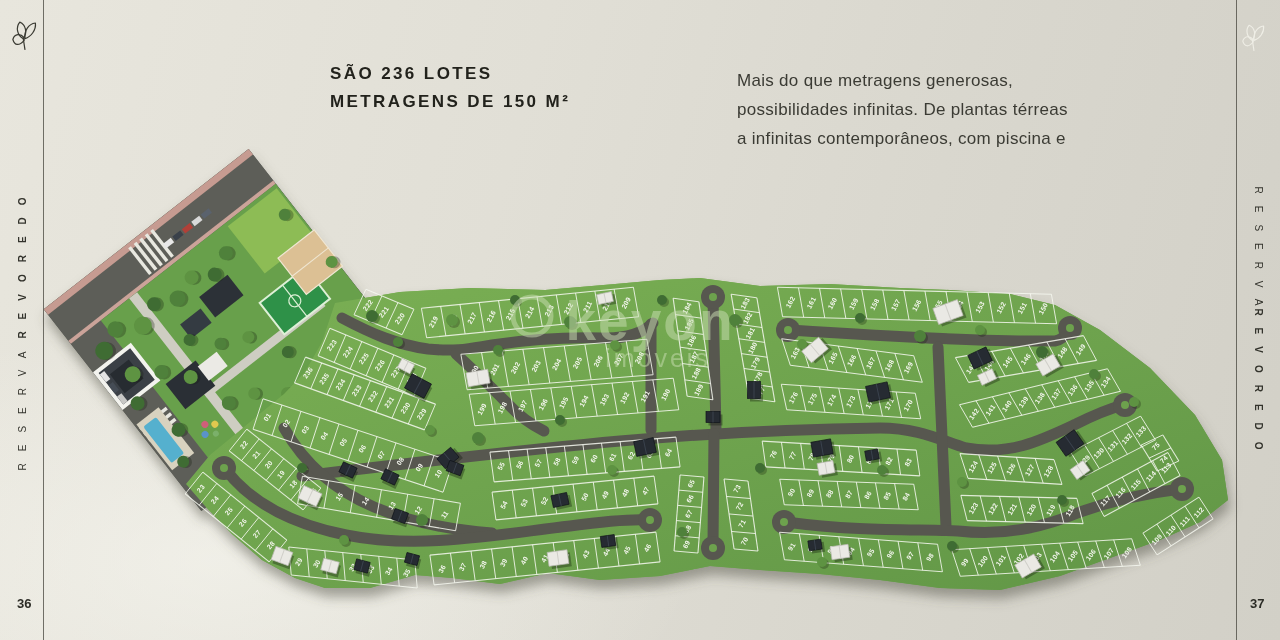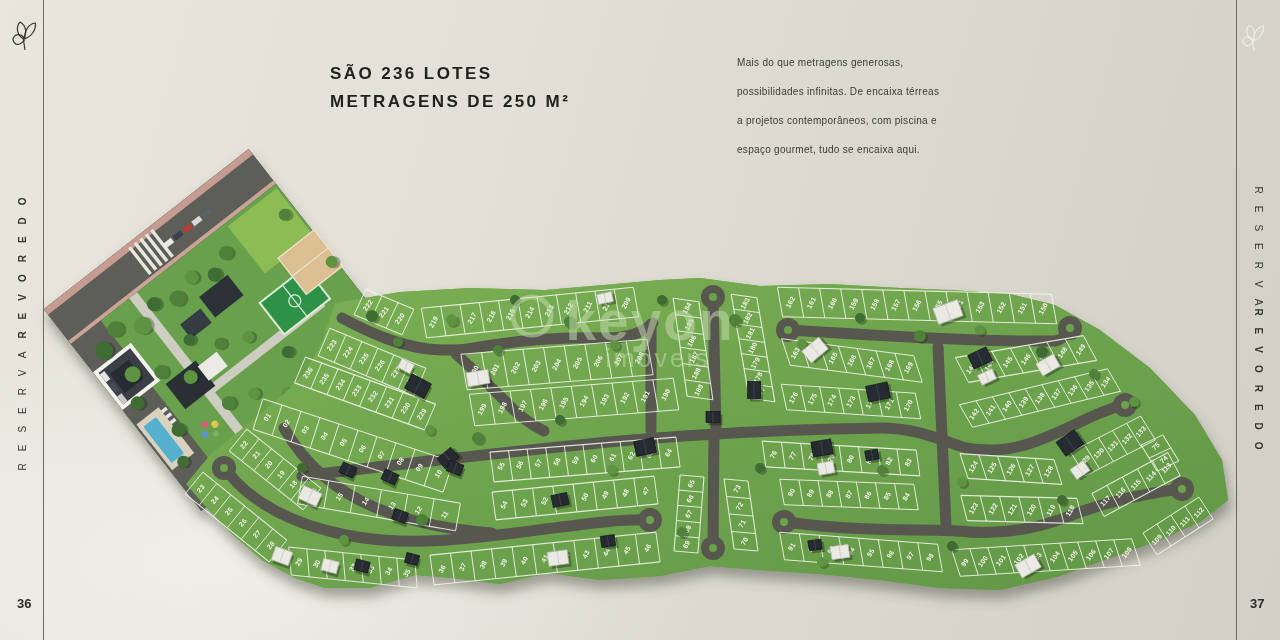--- a/index.html
+++ b/index.html
@@ -9,21 +9,21 @@
   .bg-soft{position:absolute;left:0;top:50%;width:55%;height:50%;
     background:radial-gradient(ellipse at 30% 75%,rgba(252,252,246,.5),rgba(252,252,246,0) 70%);}
   .rule{position:absolute;top:0;bottom:0;width:1px;background:#45443c;opacity:.75;}
   .rule.left{left:43px;} .rule.right{left:1236px;}
   .vlab{position:absolute;white-space:nowrap;font-size:10px;letter-spacing:12px;color:#33332c;}
   .vlab.bold{font-weight:700;}
   .vlab.ccw{transform:translate(-50%,-50%) rotate(-90deg);}
   .vlab.cw{transform:translate(-50%,-50%) rotate(90deg);}
   .headline{position:absolute;left:330px;top:60px;font-weight:700;font-size:17px;
     letter-spacing:2.4px;line-height:28px;color:#22221c;}
-  .para{position:absolute;left:737px;top:48px;font-size:10px;line-height:29px;
+  .para{position:absolute;left:737px;top:66px;font-size:17px;line-height:29px;
     letter-spacing:.3px;color:#3b3b34;}
   .pn{position:absolute;top:596px;font-size:13px;font-weight:700;color:#2c2c26;}
   .pn.l{left:17px;} .pn.r{left:1250px;}
   .leaf{position:absolute;}
   .leaf.l{left:12px;top:20px;} .leaf.r{left:1242px;top:22px;}
   #map{position:absolute;left:0;top:0;}
   #map text{font-family:"Liberation Sans",sans-serif;}
 </style>
 </head>
 <body>
@@ -1064,25 +1064,24 @@
     </g>
   </svg>
 
   <div class="vlab bold ccw" style="left:22px;top:262px;">REVOREDO</div>
   <div class="vlab ccw" style="left:22px;top:405px;">RESERVA</div>
   <div class="vlab cw" style="left:1258px;top:252px;">RESERVA</div>
   <div class="vlab bold cw" style="left:1258px;top:385px;">REVOREDO</div>
 
   <div class="headline">
     <div>SÃO 236 LOTES</div>
-    <div>METRAGENS DE 250 M²</div>
+    <div>METRAGENS DE 150 M²</div>
   </div>
 
   <div class="para">
     <div>Mais do que metragens generosas,</div>
-    <div>possibilidades infinitas. De encaixa térreas</div>
-    <div>a projetos contemporâneos, com piscina e</div>
-    <div>espaço gourmet, tudo se encaixa aqui.</div>
+    <div>possibilidades infinitas. De plantas térreas</div>
+    <div>a infinitas contemporâneos, com piscina e</div>
   </div>
 
   <div class="pn l">36</div>
   <div class="pn r">37</div>
 </div>
 
 </body></html>

